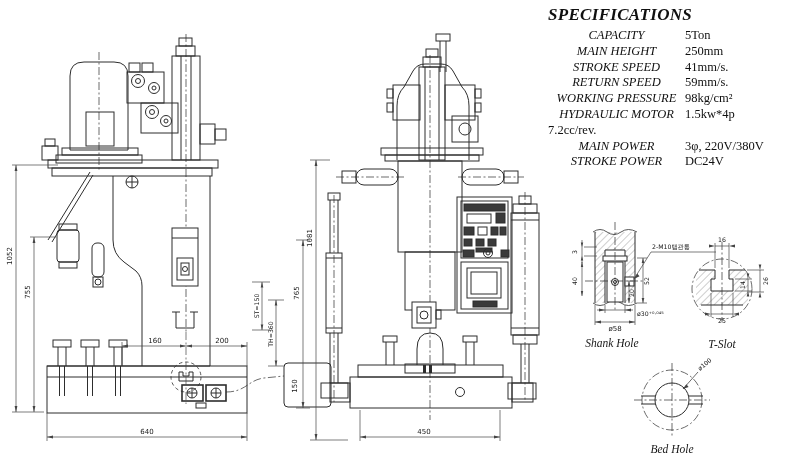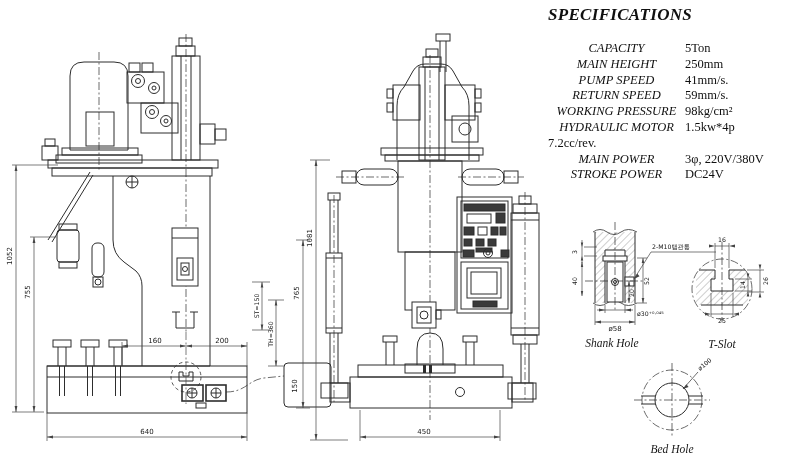--- a/index.html
+++ b/index.html
@@ -12,21 +12,21 @@
   .dtitle { font-family:"Liberation Serif", serif; font-style:italic; font-size:11.5px; }
   .cl  { stroke-dasharray:8 2.5 2 2.5; stroke-width:0.7; }
   .dsh { stroke-dasharray:3.5 2.8; stroke-width:0.8; }
   .f  { fill:#2d2d2d; stroke:none; }
   .f2 { fill:#444; stroke:none; }
   .dk { fill:#3a3a3a; stroke:#2d2d2d; }
   
   .specs { position:absolute; left:548px; top:5px; width:248px; color:#101010;
            font-family:"Liberation Serif", serif; }
   .spec-title { font-size:17px; font-weight:bold; font-style:italic; letter-spacing:0.3px;
-                margin-bottom:16px; }
+                margin-bottom:3px; }
   .spec-row { display:flex; font-size:12.5px; line-height:15.8px;text-align:center; }
   .spec-label { width:137px; font-style:italic; flex:none; }
   .spec-value { font-style:normal; }
 </style>
 </head>
 <body>
 
 <div id="sheet">
 
   <svg width="800" height="462" viewBox="0 0 800 462">
@@ -439,21 +439,21 @@
     <div class="spec-title">SPECIFICATIONS</div>
     <div class="spec-row">
       <span class="spec-label">CAPACITY</span>
       <span class="spec-value">5Ton</span>
     </div>
     <div class="spec-row">
       <span class="spec-label">MAIN HEIGHT</span>
       <span class="spec-value">250mm</span>
     </div>
     <div class="spec-row">
-      <span class="spec-label">PUMP SPEED</span>
+      <span class="spec-label">STROKE SPEED</span>
       <span class="spec-value">41mm/s.</span>
     </div>
     <div class="spec-row">
       <span class="spec-label">RETURN SPEED</span>
       <span class="spec-value">59mm/s.</span>
     </div>
     <div class="spec-row">
       <span class="spec-label">WORKING PRESSURE</span>
       <span class="spec-value">98kg/cm²</span>
     </div>

